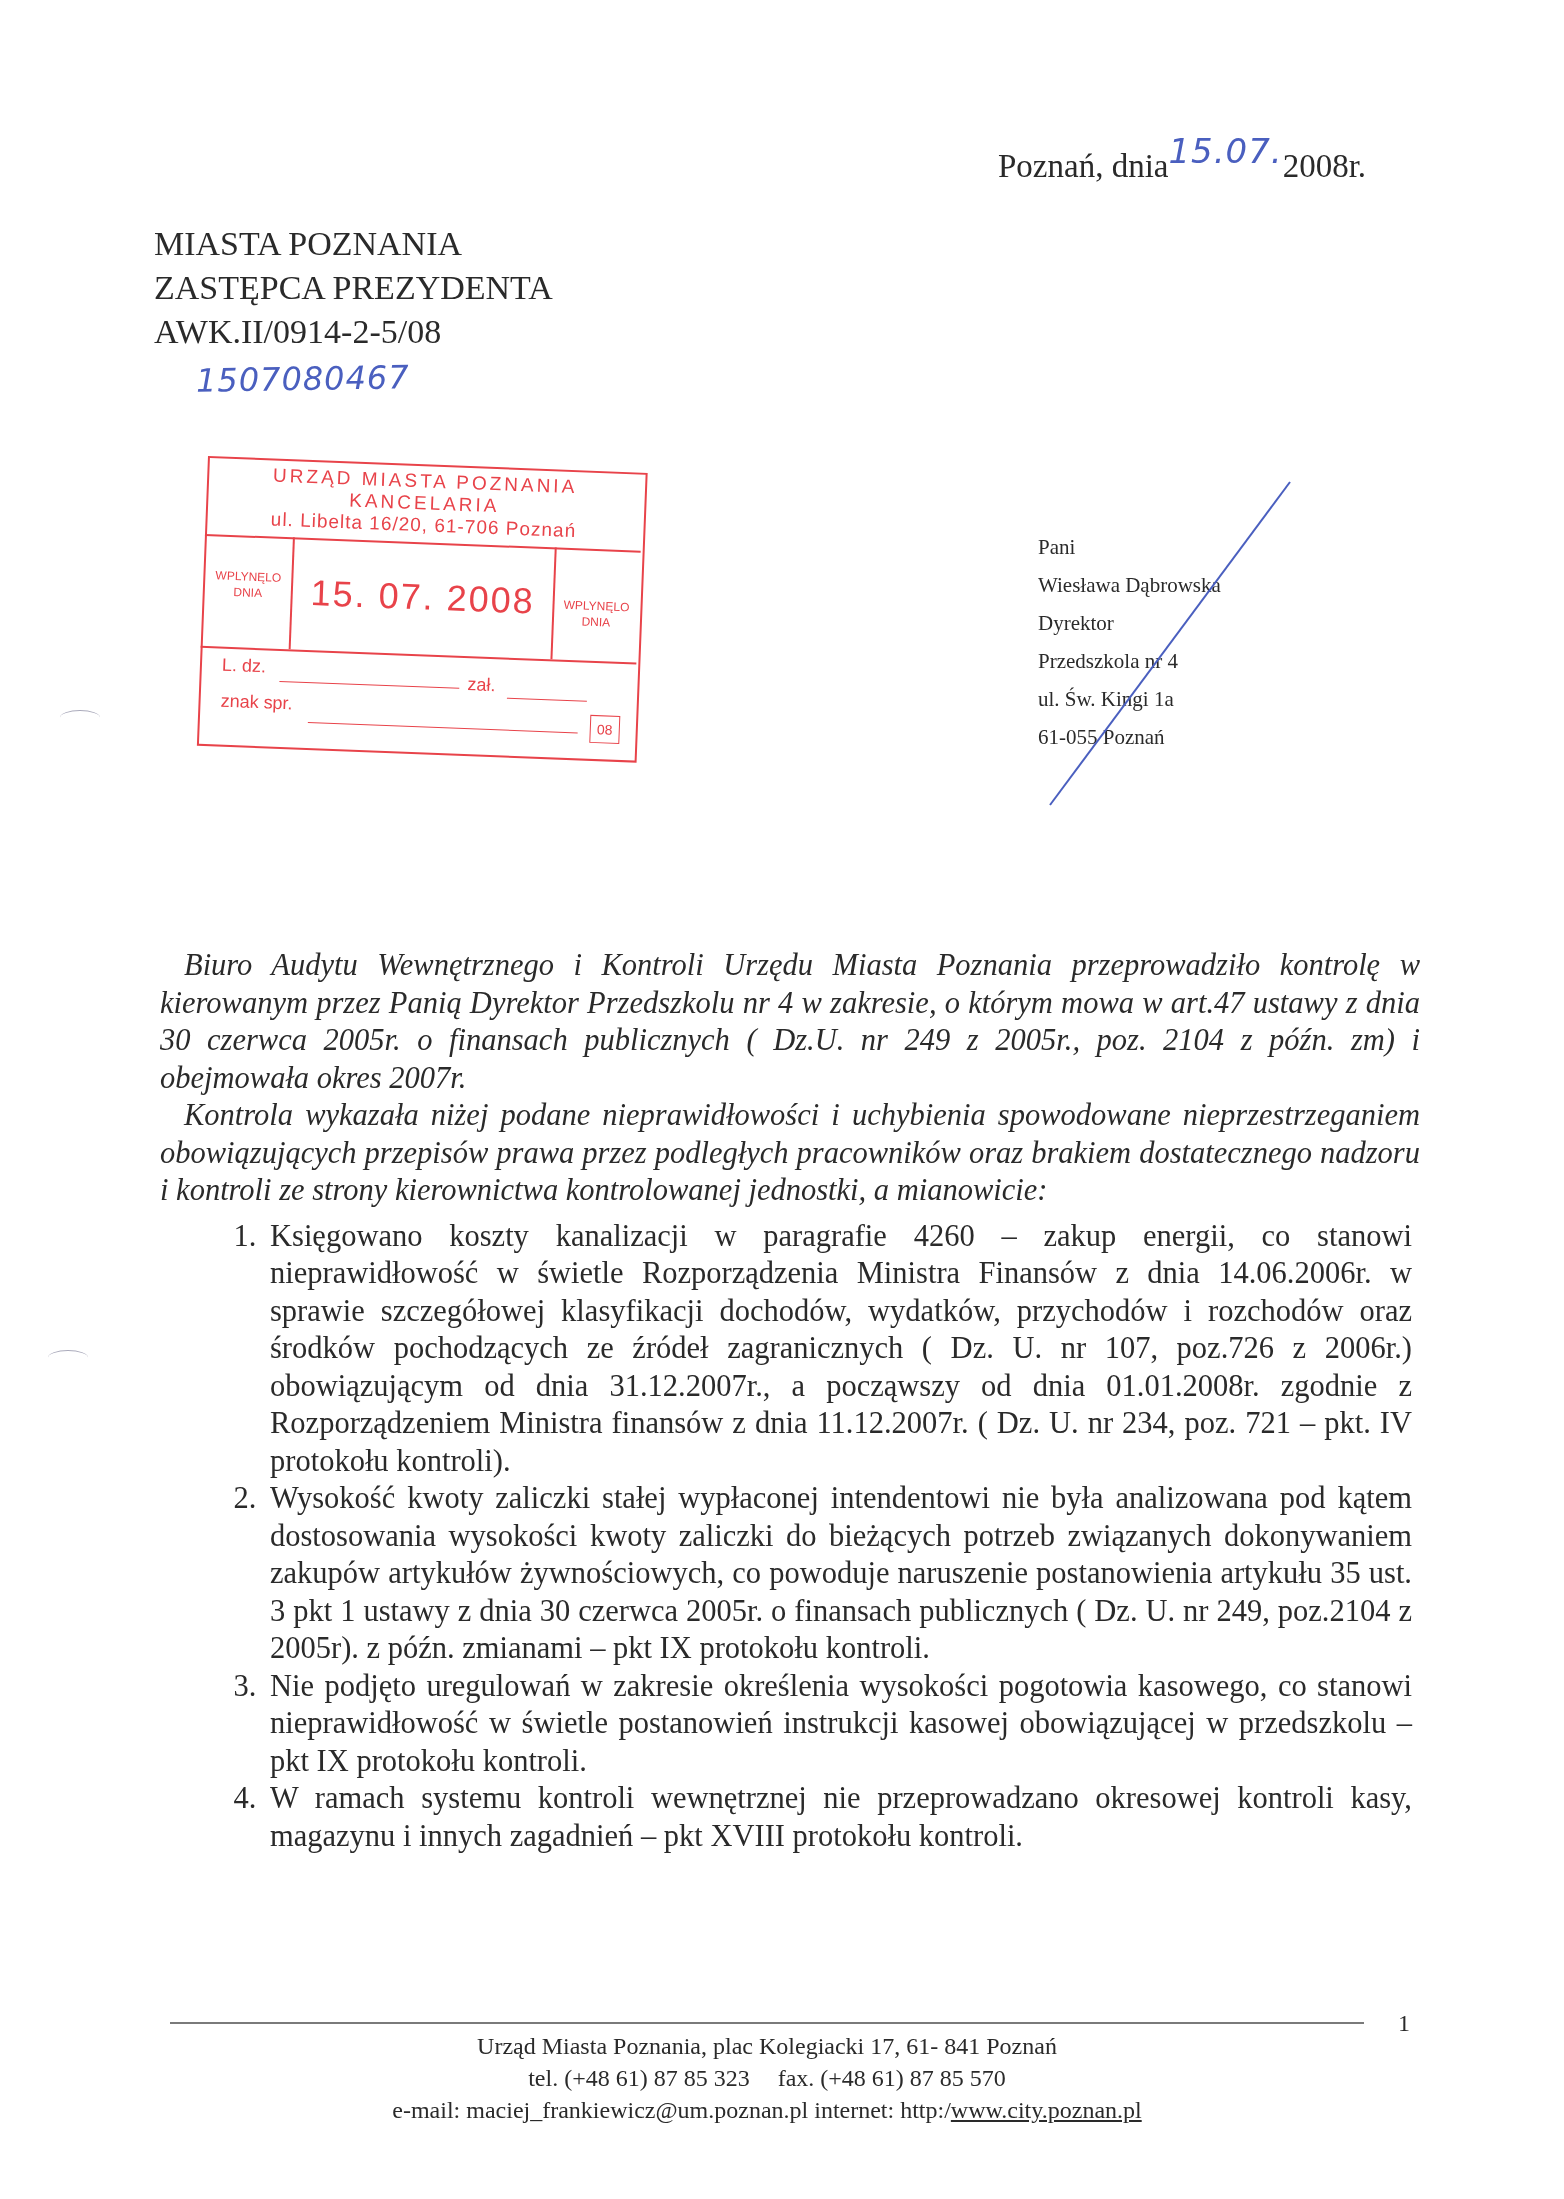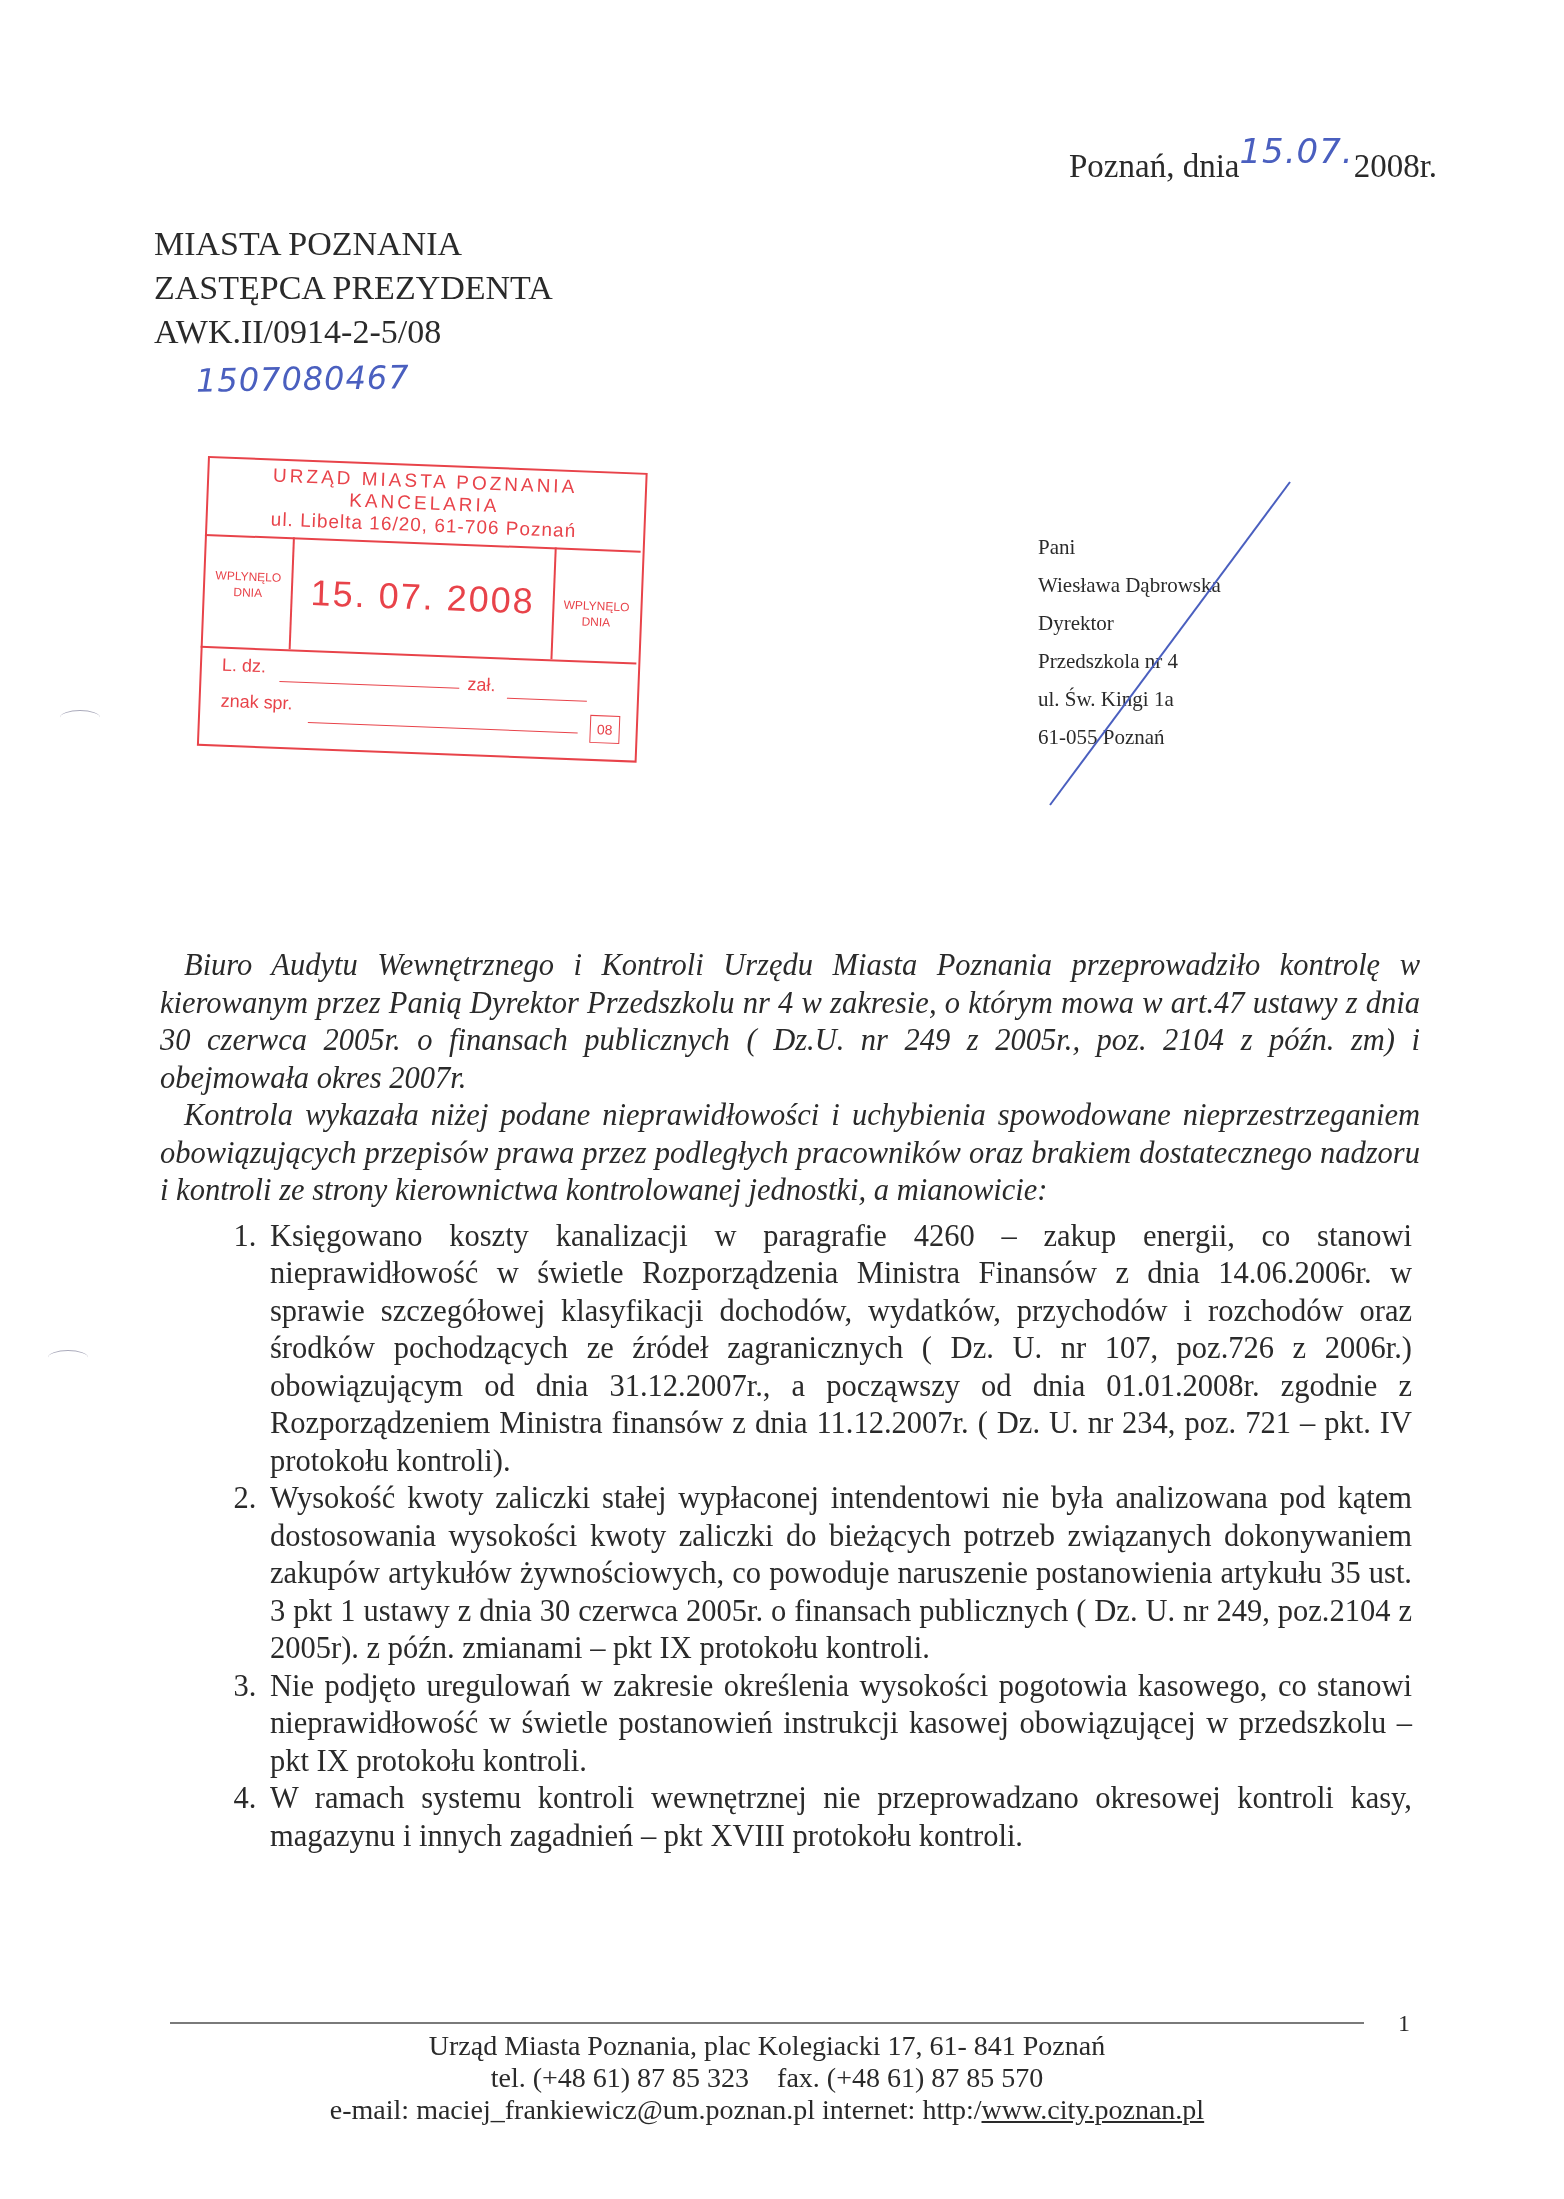--- a/index.html
+++ b/index.html
@@ -3,21 +3,21 @@
 <meta charset="utf-8">
 <style>
   html, body { margin: 0; padding: 0; }
   body {
     width: 1564px; height: 2199px; background: #ffffff; position: relative; overflow: hidden;
     font-family: "Liberation Serif", "DejaVu Serif", serif; color: #2a2a2a;
   }
   .abs { position: absolute; }
 
   
-  #date-line { left: 1069px; top: 145px; font-size: 33px; white-space: nowrap; }
+  #date-line { left: 998px; top: 145px; font-size: 33px; white-space: nowrap; }
   #date-line .hw { color: #4a5fbf; font-family: "DejaVu Sans", sans-serif; font-size: 34px; font-style: italic; position: relative; top: -14px; letter-spacing: 1px; }
 
   
   #sender { left: 154px; top: 222px; font-size: 34px; line-height: 44px; }
   #sender div { white-space: nowrap; }
   #hw-number { left: 196px; top: 360px; color: #4a5fbf; font-family: "DejaVu Sans", sans-serif; font-size: 32px; font-style: italic; letter-spacing: 1px; transform: rotate(-1deg); }
 
   
   #stamp {
     left: 208px; top: 456px; width: 440px; height: 290px;
@@ -35,21 +35,21 @@
   
   #body { left: 160px; top: 947px; width: 1260px; font-size: 30.5px; line-height: 37.5px; }
   #body p { margin: 0; text-align: justify; font-style: italic; }
   #body .indent { text-indent: 24px; }
   #body ol { margin: 8px; padding-left: 96px; }
   #body ol li { text-align: justify; padding-left: 6px; }
 
   
   #page-number { left: 1398px; top: 2010px; font-size: 24px; }
   #footer-rule { left: 170px; top: 2022px; width: 1194px; height: 2px; background: #7a7a7a; }
-  #footer { left: 170px; top: 2030px; width: 1194px; text-align: center; font-size: 28px; line-height: 32px; }
+  #footer { left: 170px; top: 2030px; width: 1194px; text-align: center; font-size: 24px; line-height: 32px; }
   #footer .gap { display: inline-block; width: 28px; }
   #footer .link { text-decoration: underline; text-align: center; }
 
   .margin-mark { border-top: 1.5px solid #aab; border-radius: 50% 50% 0 0; width: 40px; height: 14px; }
 </style>
 </head>
 <body>
 
 <div id="date-line" class="abs">
   <span>Poznań, dnia</span><span class="hw">15.07.</span><span>2008r.</span>

